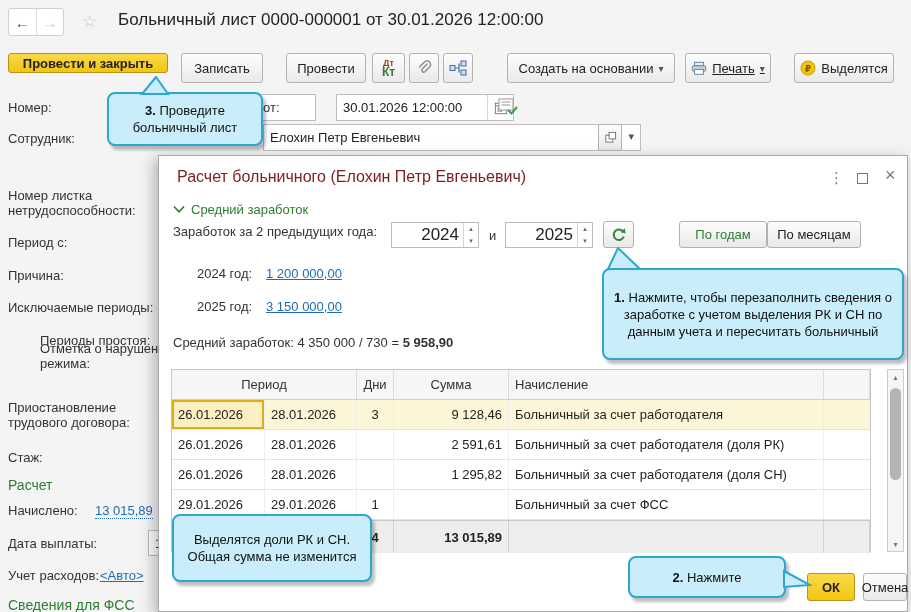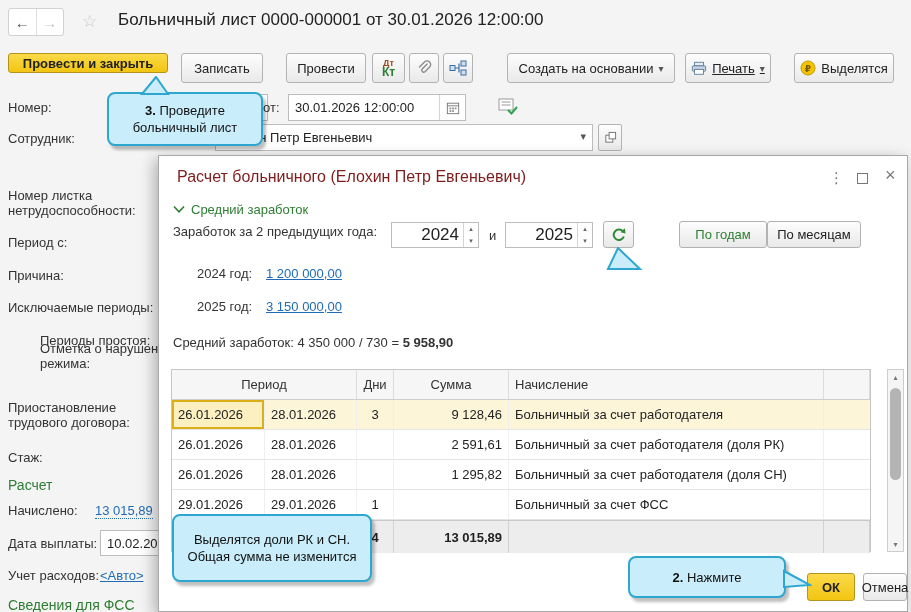--- a/index.html
+++ b/index.html
@@ -5,21 +5,21 @@
   * { margin:0; padding:0; box-sizing:border-box; }
   html,body { width:911px; height:612px; overflow:hidden; }
   body { font-family:"Liberation Sans","DejaVu Sans",sans-serif; background:#f4f4f4; }
   #screen { position:relative; width:911px; height:612px; background:#f4f4f4; overflow:hidden; }
 
   .lbl { position:absolute; font-size:13px; color:#333; line-height:15px; }
   .green { color:#2e7d32; }
   .sect { position:absolute; font-size:14px; color:#2e7d32; }
 
   .inp { position:absolute; background:#fff; border:1px solid #bdbdbd; font-size:13px; color:#222;
-         display:flex; align-items:center; padding:0 6px; }
+         display:flex; align-items:center; padding:0 6px;margin-left:48px; }
 
   .btn { position:absolute; display:flex; align-items:center; justify-content:center; gap:5px;
          background:linear-gradient(#fdfdfd,#e9e9e9); border:1px solid #b3b3b3; border-radius:3px;
          font-size:13px; color:#222; cursor:default; }
   .btn-yellow { background:linear-gradient(#fbda49,#f2c512); border-color:#b3941c; font-weight:bold; }
 
   .link { position:absolute; font-size:13px; color:#1f6bb5; text-decoration:underline; white-space:nowrap; }
   .link-dotted { text-decoration:none; border-bottom:1px dotted #1f6bb5; }
 
   
@@ -308,20 +308,23 @@
   <svg class="tail" style="left:132px;top:76px;" width="44" height="20" viewBox="0 0 44 20">
     <polygon points="24,1 10,18 36,18" fill="#c9edfa" stroke="#2da7cf" stroke-width="2"></polygon>
   </svg>
   <div class="callout" style="left:107px;top:92px;width:156px;height:54px;">
     <span><b>3.</b><span> Проведите больничный лист</span></span>
   </div>
 
   <svg class="tail" style="left:604px;top:247px;" width="40" height="24" viewBox="0 0 40 24">
     <polygon points="14,1 4,22 36,22" fill="#c9edfa" stroke="#2da7cf" stroke-width="2"></polygon>
   </svg>
+  <div class="callout" style="left:602px;top:268px;width:302px;height:92px;">
+    <span><b>1.</b><span> Нажмите, чтобы перезаполнить сведения о заработке с учетом выделения РК и СН по данным учета и пересчитать больничный</span></span>
+  </div>
 
   <div class="callout" style="left:172px;top:514px;width:200px;height:68px;">
     <span>Выделятся доли РК и СН. Общая сумма не изменится</span>
   </div>
 
   <svg class="tail" style="left:782px;top:568px;" width="30" height="24" viewBox="0 0 30 24">
     <polygon points="2,3 28,17 2,19" fill="#c9edfa" stroke="#2da7cf" stroke-width="2"></polygon>
   </svg>
   <div class="callout" style="left:628px;top:556px;width:158px;height:42px;">
     <span><b>2.</b><span> Нажмите</span></span>

